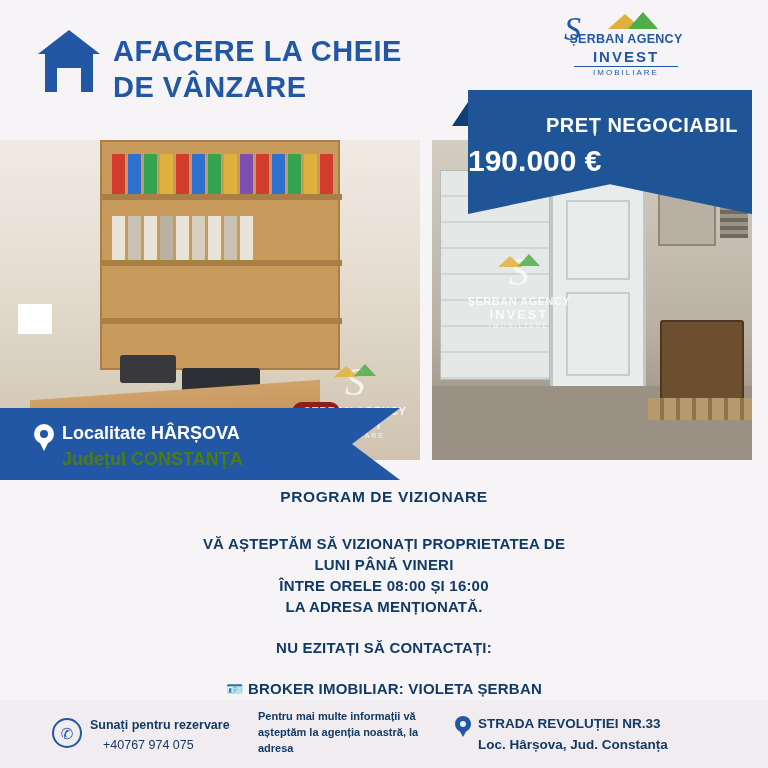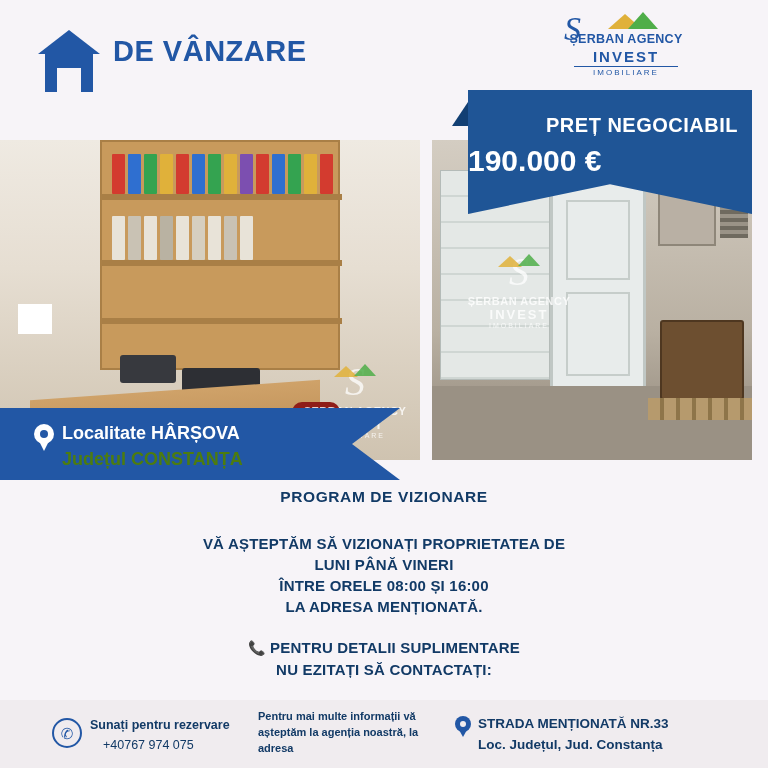--- a/index.html
+++ b/index.html
@@ -298,20 +298,21 @@
 
 <div class="page">
 
   <div class="header">
     <div class="house-logo">
       <div class="house-roof"></div>
       <div class="house-body"></div>
       <div class="house-door"></div>
     </div>
     <div class="title-block">
+      <div class="title-line">AFACERE LA CHEIE</div>
       <div class="title-line">DE VÂNZARE</div>
     </div>
 
     <div class="agency-logo">
       <div class="agency-s">S</div>
       <div class="agency-roof"></div>
       <div class="agency-roof2"></div>
       <div class="agency-name">ȘERBAN AGENCY</div>
       <div class="agency-invest">INVEST</div>
       <div class="agency-rule"></div>
@@ -413,24 +414,20 @@
     <div class="bt-title">PROGRAM DE VIZIONARE</div>
 
     <div class="bt-block">
       <div class="bt-line">VĂ AȘTEPTĂM SĂ VIZIONAȚI PROPRIETATEA DE</div>
       <div class="bt-line">LUNI PÂNĂ VINERI</div>
       <div class="bt-line">ÎNTRE ORELE 08:00 ȘI 16:00</div>
       <div class="bt-line">LA ADRESA MENȚIONATĂ.</div>
     </div>
 
     <div class="bt-block2">
-      <div class="bt-line">
-        <span class="inline-ico">📞</span>
-        <span>PENTRU DETALII SUPLIMENTARE</span>
-      </div>
       <div class="bt-line">NU EZITAȚI SĂ CONTACTAȚI:</div>
     </div>
 
     <div class="bt-block3">
       <div class="bt-line">
         <span class="inline-ico">🪪</span>
         <span>BROKER IMOBILIAR: VIOLETA ȘERBAN</span>
       </div>
       <div class="bt-line">TELEFON: 0767 974 075</div>
     </div>
@@ -439,16 +436,16 @@
   <div class="footer"></div>
   <div class="f-phone-circle">✆</div>
   <div class="f-res-title">Sunați pentru rezervare</div>
   <div class="f-res-phone">+40767 974 075</div>
   <div class="f-mid">Pentru mai multe informații vă așteptăm la agenția noastră, la adresa</div>
   <div class="f-pin">
     <div class="f-pin-tail"></div>
     <div class="f-pin-head"></div>
     <div class="f-pin-dot"></div>
   </div>
-  <div class="f-addr1">STRADA MENȚIONATĂ NR.33</div>
-  <div class="f-addr2">Loc. Județul, Jud. Constanța</div>
+  <div class="f-addr1">STRADA REVOLUȚIEI NR.33</div>
+  <div class="f-addr2">Loc. Hârșova, Jud. Constanța</div>
 
 </div>
 
 </body></html>

